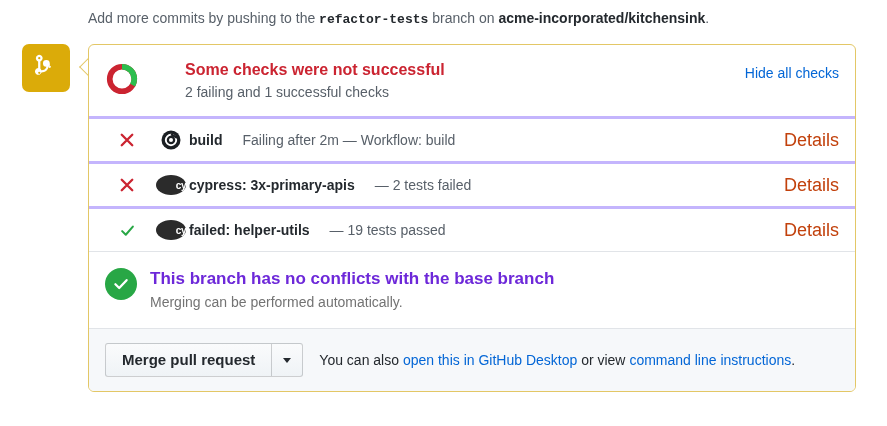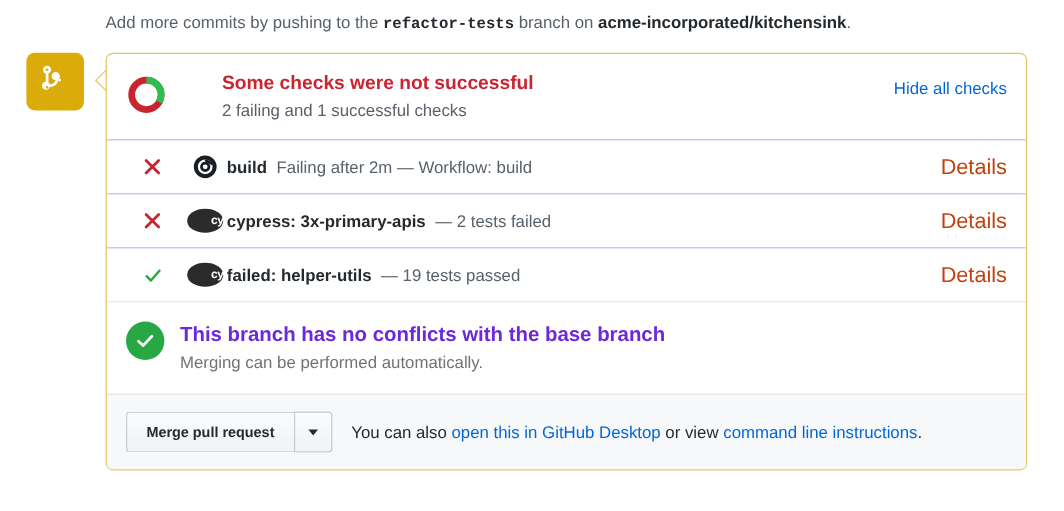--- a/index.html
+++ b/index.html
@@ -131,21 +131,21 @@
     margin-top: 4px;
     cursor: pointer;
     white-space: nowrap;
   }
 
   
   .check-row {
     display: flex;
     align-items: center;
     padding: 10px 16px 10px 30px;
-    border-top: 1px solid #c4b5fd;
+    border-top: 3px solid #c4b5fd;
     box-sizing: border-box;
     height: 45px;
   }
   .check-status-icon {
     flex: 0 0 auto;
     width: 16px;
     height: 16px;
     display: flex;
     align-items: center;
     justify-content: center;
@@ -164,21 +164,21 @@
     font-size: 14px;
     font-weight: 700;
     color: #24292e;
     line-height: 20px;
     white-space: nowrap;
   }
   .check-desc {
     font-size: 14px;
     color: #586069;
     line-height: 20px;
-    margin-left: 8px;
+    margin-left: 20px;
     white-space: nowrap;
   }
   .check-spacer { flex: 1 1 auto; }
   .check-details {
     flex: 0 0 auto;
     font-size: 18px;
     line-height: 20px;
     color: #c2410c;
     cursor: pointer;
     white-space: nowrap;
@@ -243,21 +243,21 @@
     border-top: 1px solid #e1e4e8;
     background: #f6f8fa;
   }
   .btn-group {
     display: flex;
     align-items: stretch;
     flex: 0 0 auto;
   }
   .merge-btn {
     font-family: "Liberation Sans", sans-serif;
-    font-size: 12px;
+    font-size: 15px;
     font-weight: 700;
     color: #24292e;
     background: linear-gradient(#fafbfc, #eff3f6);
     border: 1px solid rgba(27,31,35,0.2);
     border-right: none;
     border-radius: 3px 0 0 3px;
     padding: 0 16px;
     height: 34px;
     line-height: 32px;
     cursor: pointer;

